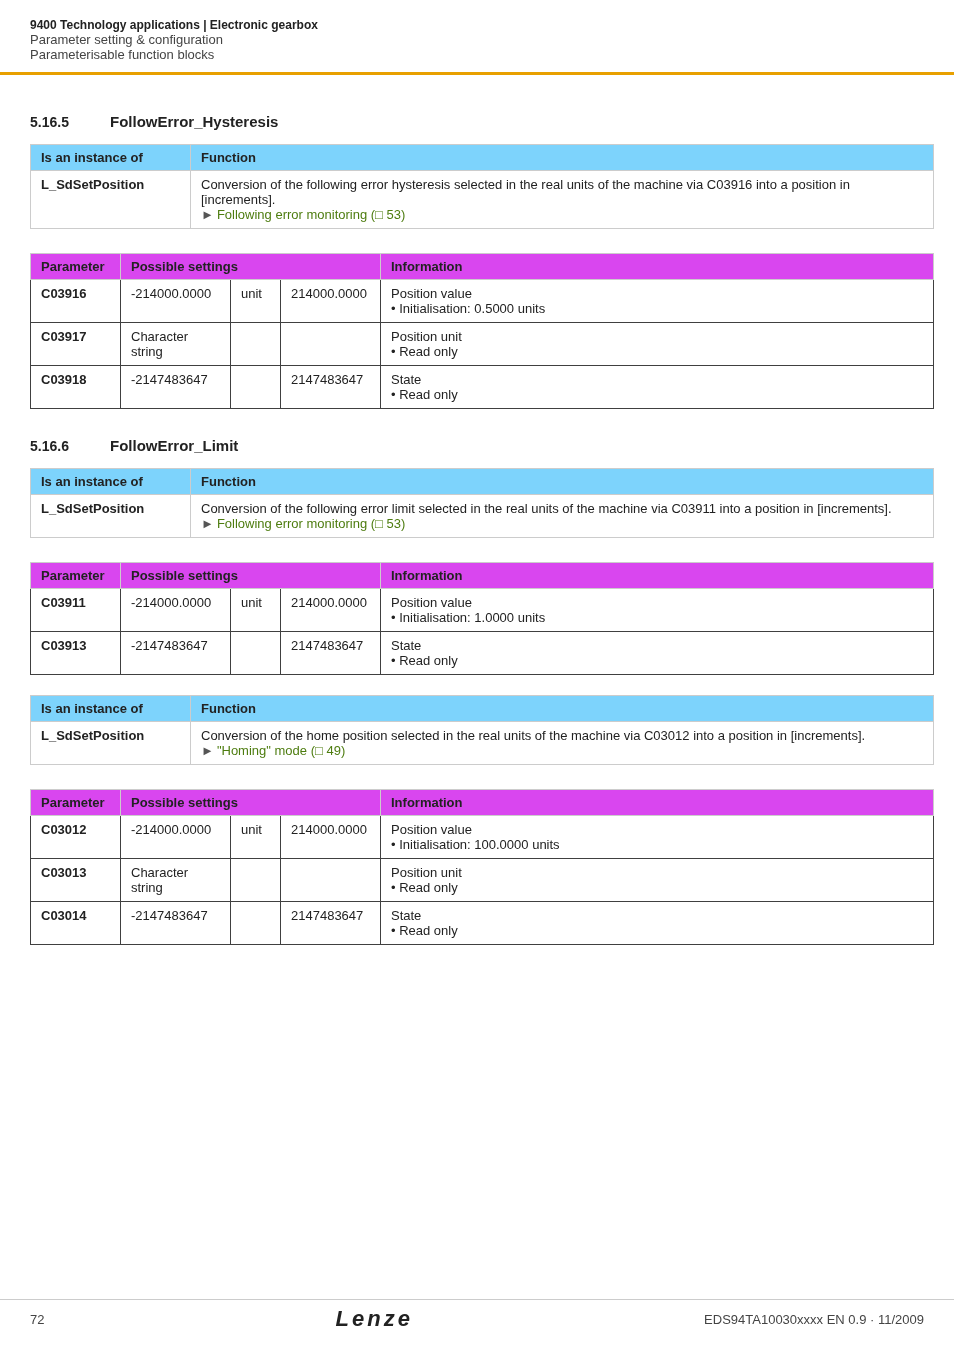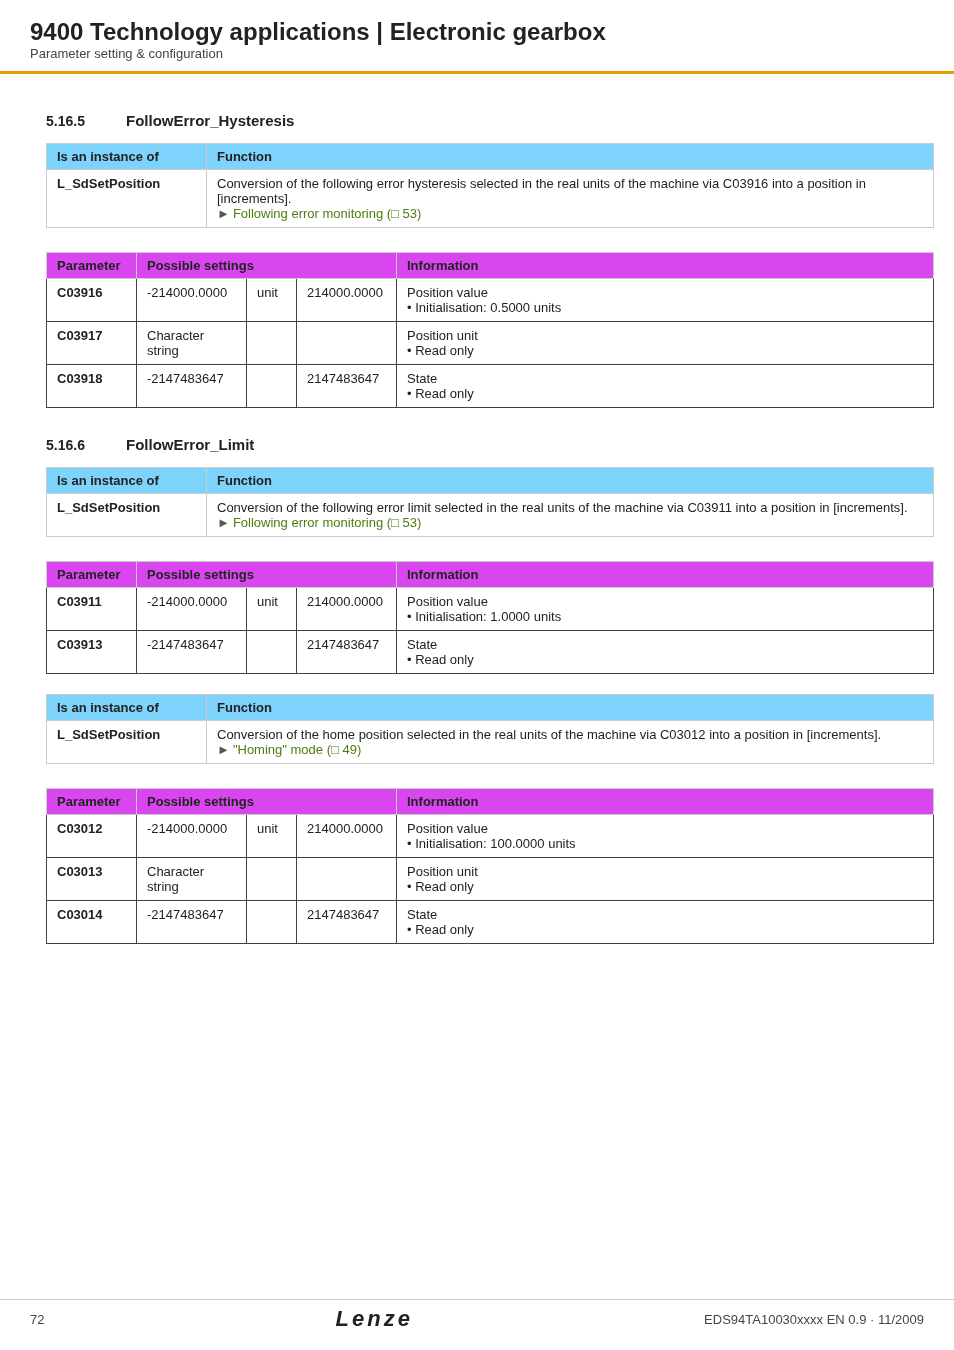--- a/index.html
+++ b/index.html
@@ -18,33 +18,32 @@
       width: 954px;
     }
 
     
     .page-header {
       border-bottom: 3px solid #e8a000;
       padding: 18px 30px 10px 30px;
       margin-bottom: 0;
     }
     .page-header-title {
-      font-size: 24px;
+      font-size: 12px;
       font-weight: bold;
       color: #222;
     }
     .page-header-sub1, .page-header-sub2 {
       font-size: 13px;
       color: #444;
     }
 
     
     .content {
       padding: 10px 20px 60px 30px;
-      margin-left: 16px;
     }
 
     
     .section-heading {
       display: flex;
       align-items: baseline;
       margin-top: 28px;
       margin-bottom: 14px;
     }
     .section-number {
@@ -156,20 +155,21 @@
     .table-gap { height: 10px; }
   </style>
 </head>
 <body>
 
 <div class="page-container">
 
   <div class="page-header">
     <div class="page-header-title">9400 Technology applications | Electronic gearbox</div>
     <div class="page-header-sub1">Parameter setting &amp; configuration</div>
+    <div class="page-header-sub2">Parameterisable function blocks</div>
   </div>
 
   <div class="content">
 
     <div id="sections-container">
         <div class="section-heading">
       <span class="section-number">5.16.5</span>
       <span class="section-title">FollowError_Hysteresis</span>
     </div>
         <div>

